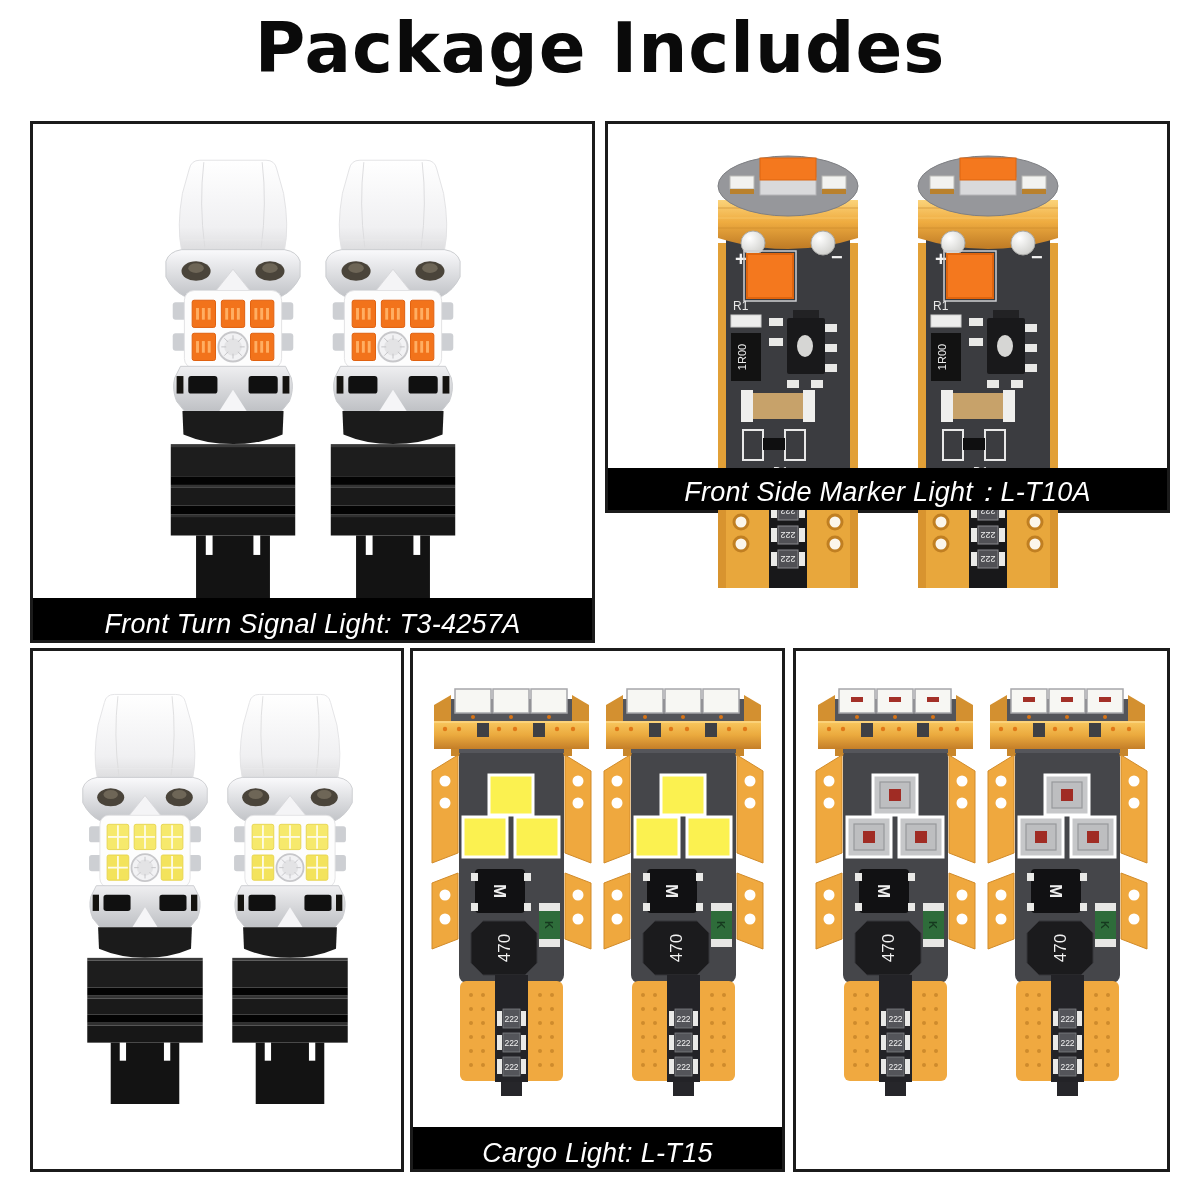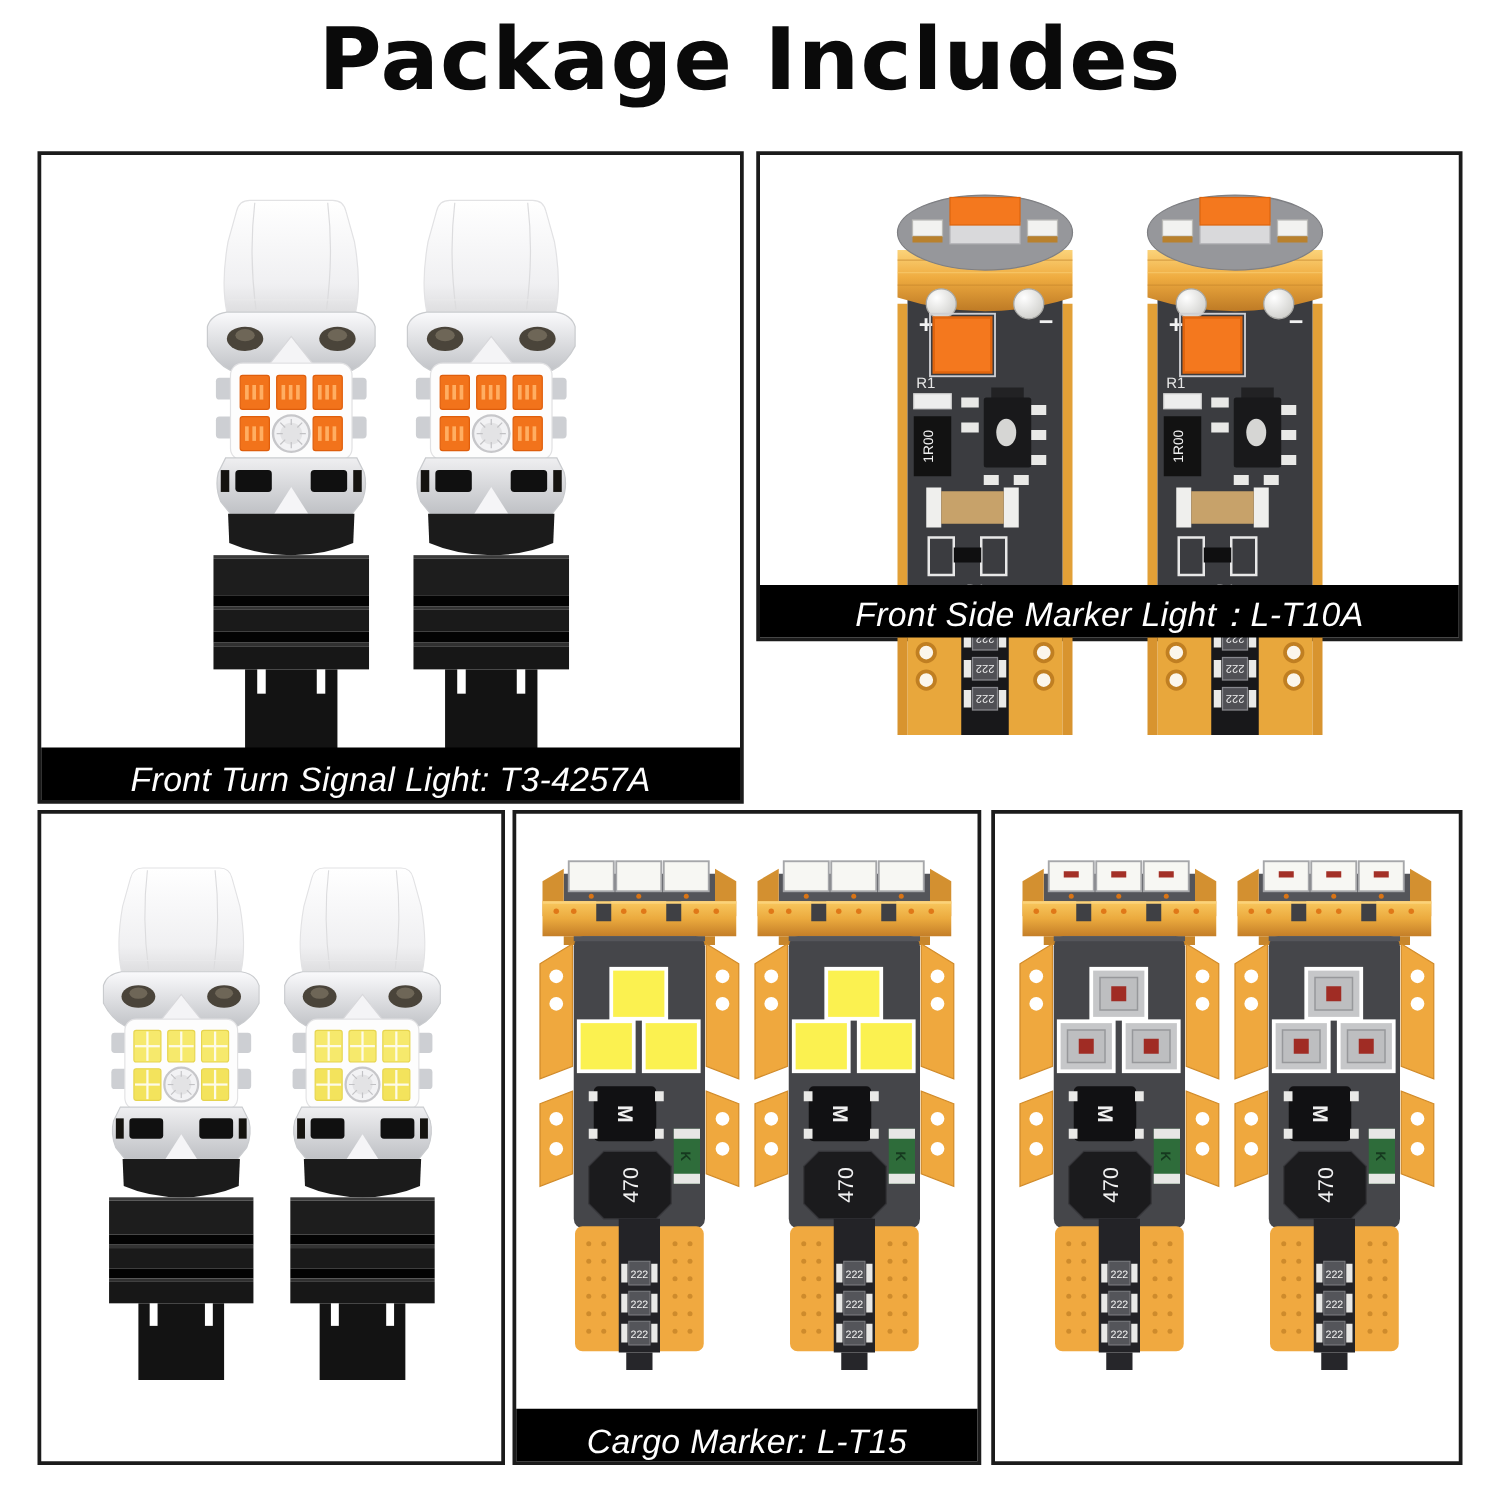--- a/index.html
+++ b/index.html
@@ -528,21 +528,21 @@
   <section class="panel" id="p4">
     <div class="bulbs">
       <svg viewBox="0 0 165 415" width="165" height="415">
           <use href="#t15w"></use>
         </svg>
       <svg viewBox="0 0 165 415" width="165" height="415">
           <use href="#t15w"></use>
         </svg>
     </div>
     <div class="label-bar">
-      <span>Cargo Marker: L-T15</span>
+      <span>Cargo Light: L-T15</span>
     </div>
   </section>
 
   <section class="panel" id="p5">
     <div class="bulbs">
       <svg viewBox="0 0 165 415" width="165" height="415">
           <use href="#t15r"></use>
         </svg>
       <svg viewBox="0 0 165 415" width="165" height="415">
           <use href="#t15r"></use>

